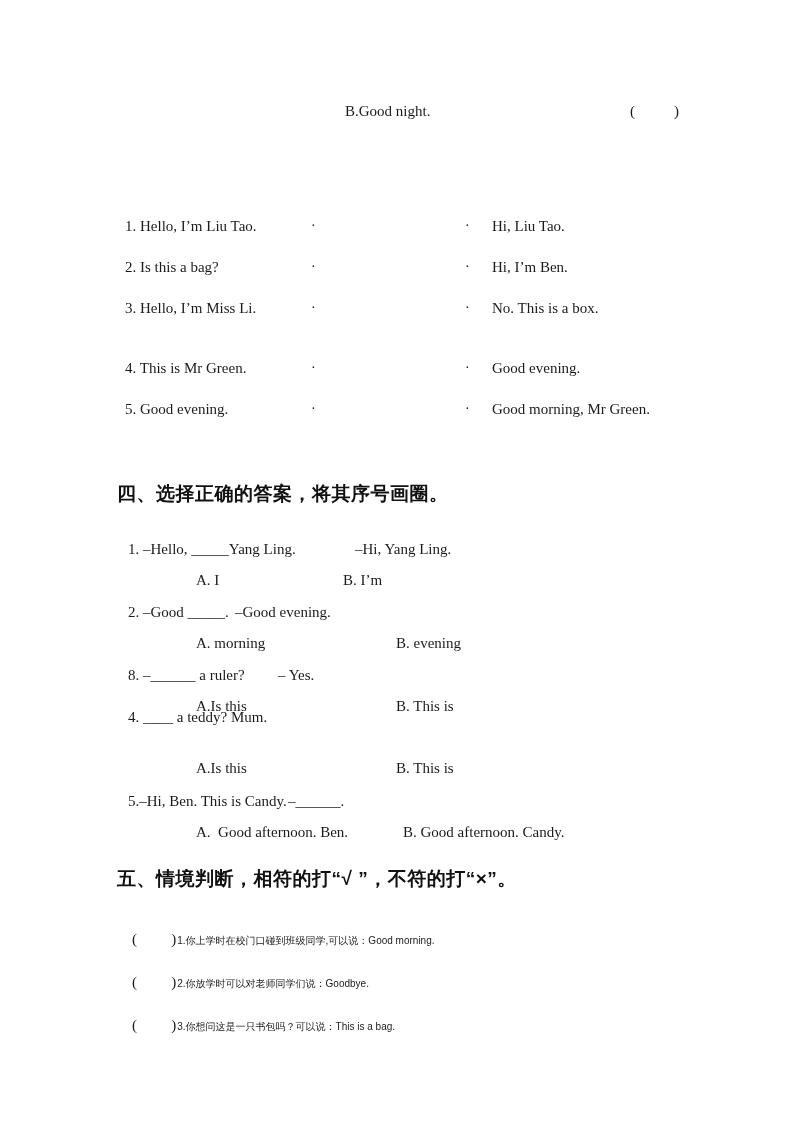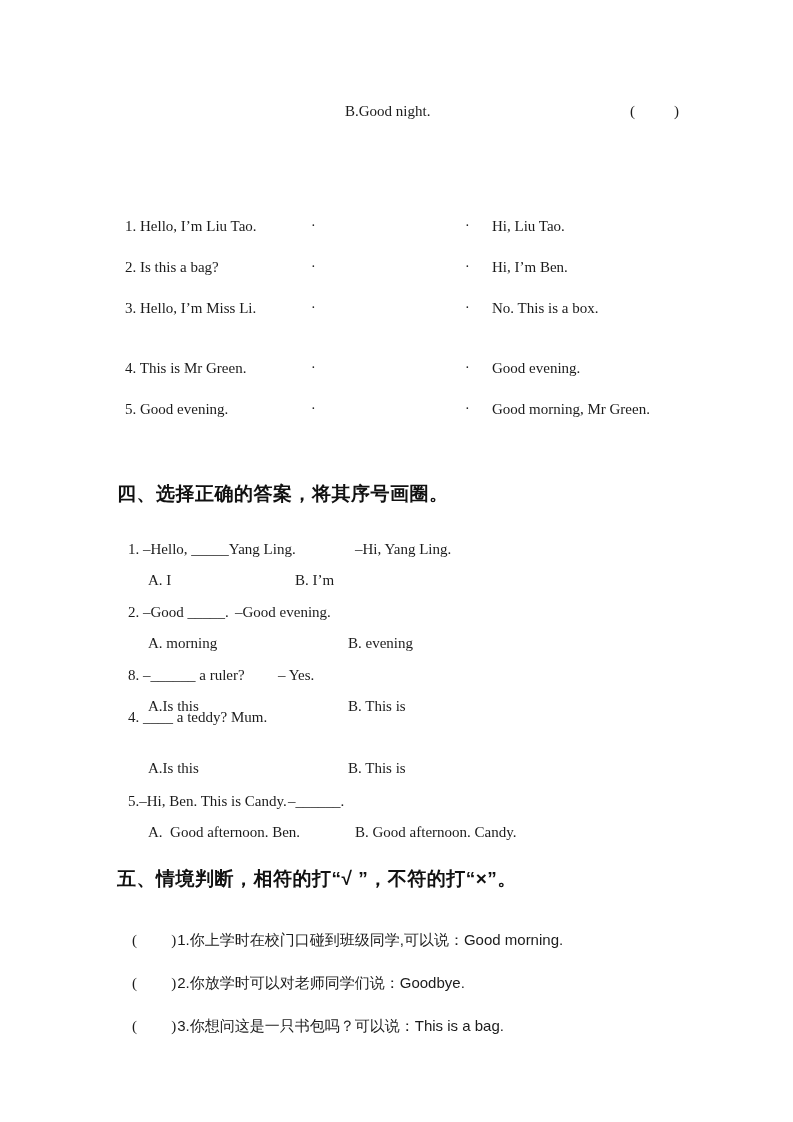--- a/index.html
+++ b/index.html
@@ -28,32 +28,32 @@
   
   .match-row{position:absolute;left:0;width:100%;height:20px;}
   .m-left{position:absolute;left:113px;white-space:pre;margin-left:12px;}
   .m-dot{position:absolute;left:311px;font-size:14px;}
   .m-dot2{position:absolute;left:465px;font-size:14px;}
   .m-right{position:absolute;left:492px;white-space:pre;}
   
   .qline{position:absolute;left:113px;white-space:pre;}
   .opt-line{position:absolute;left:133px;white-space:pre;}
   .sl{display:inline-block;white-space:pre;}
-  .oa{display:inline-block;white-space:pre;}
+  .oa{display:inline-block;white-space:pre;margin-left:48px;}
   .q1 .sl{min-width:227px;}
   .q2 .sl{min-width:107px;}
   .q3 .sl{min-width:150px;}
   .q5 .sl{min-width:160px;}
   .q1 .oa{min-width:147px;}
   .q2 .oa,.q3 .oa,.q4 .oa{min-width:200px;}
   .q5 .oa{min-width:207px;}
   
   .judge-row{position:absolute;left:117px;white-space:pre;}
   .j-bracket{font-family:"Liberation Serif", serif;letter-spacing:1px;}
-  .j-text{font-family:"Liberation Sans", sans-serif;font-size:15px;}
+  .j-text{font-family:"Liberation Sans", sans-serif;font-size:10px;}
 </style>
 </head>
 <body>
 
 <div class="page">
 
   <span class="abs top-option">B.Good night.</span>
   <span class="abs top-bracket">(        )</span>
 
 

